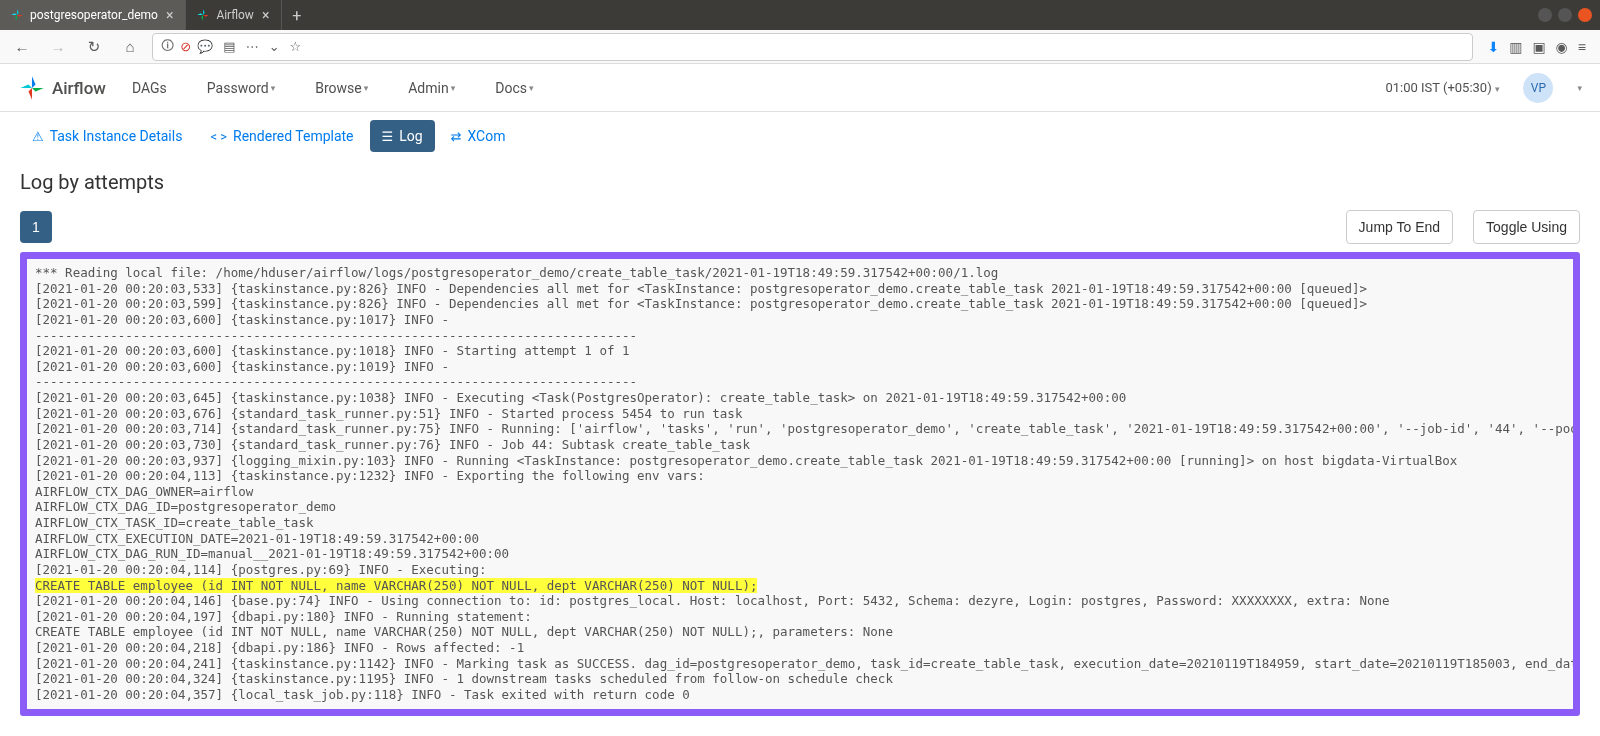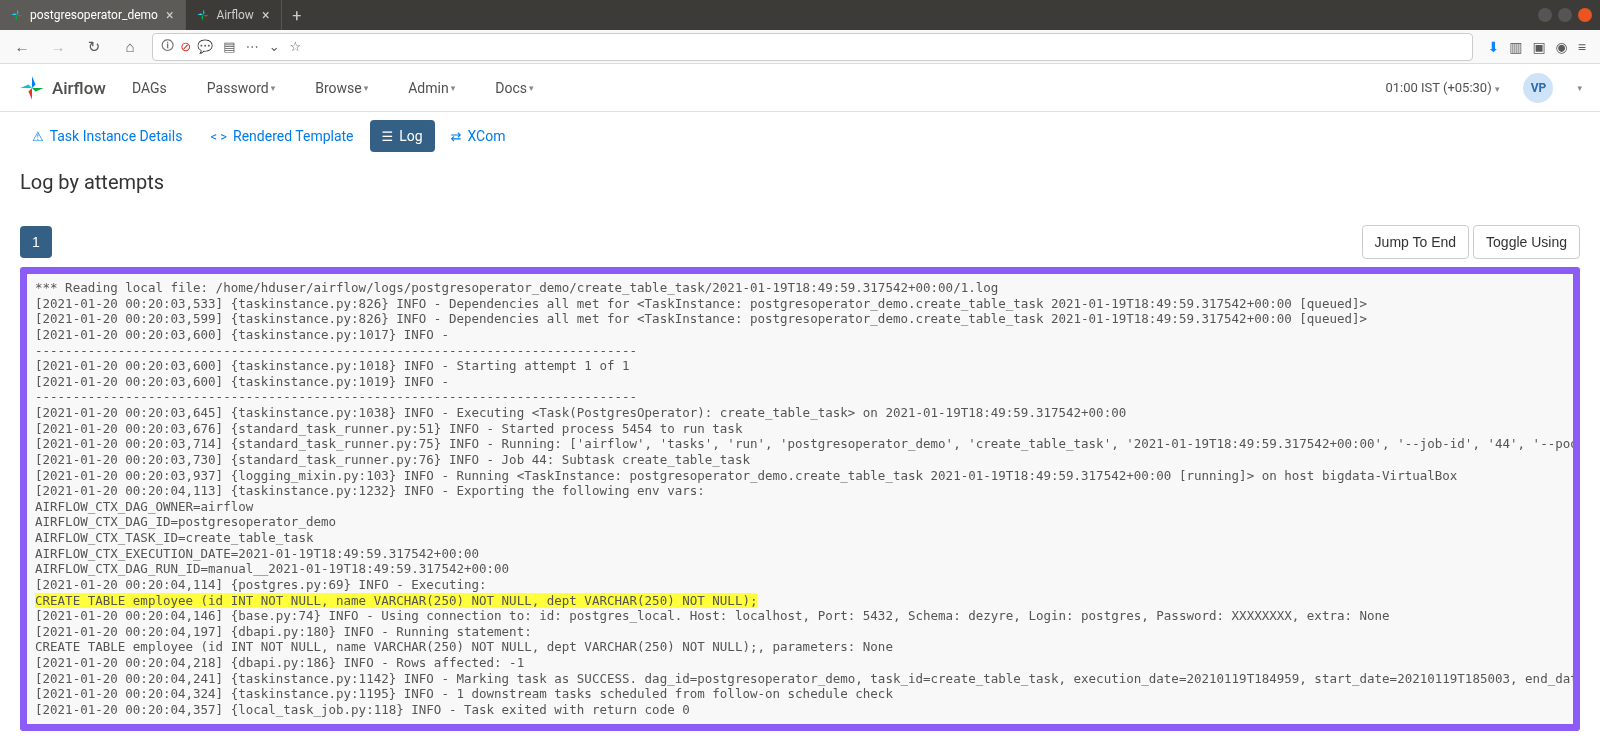--- a/index.html
+++ b/index.html
@@ -26,30 +26,30 @@
 .dl-icon{color:#0a84ff}
 .airflow-nav{height:48px;display:flex;align-items:center;padding:0 18px;gap:26px;border-bottom:1px solid #e0e0e0;background:#fff}
 .logo-wrap{display:flex;align-items:center;gap:6px}
 .pinwheel{width:28px;height:28px}
 .logo-text{font-size:17px;color:#51504f;font-weight:500}
 .nav-links{display:flex;gap:40px}
 .nav-link{color:#51504f;font-size:14px;display:flex;align-items:center;gap:2px}
 .caret{font-size:9px;color:#888}
 .nav-right{margin-left:auto;display:flex;align-items:center;gap:24px}
 .tz{color:#51504f;font-size:13px}
-.avatar{width:30px;height:30px;border-radius:50%;background:#cfe3f8;color:#2b6cb0;display:flex;align-items:center;justify-content:center;font-size:12px;font-weight:700}
+.avatar{width:30px;height:30px;border-radius:50%;background:#cfe3f8;color:#2b6cb0;display:flex;align-items:center;justify-content:center;font-size:12px;font-weight:400}
 .sub-nav{display:flex;align-items:center;gap:4px;padding:8px 20px}
 .sub-item{display:flex;align-items:center;gap:6px;padding:8px 12px;font-size:14px;color:#017cee;border-radius:4px;cursor:pointer}
 .sub-item.active{background:#346085;color:#fff}
 .sub-item .icon{font-size:13px}
 .main{padding:10px 20px 20px}
-.page-title{font-size:20px;color:#333;font-weight:400;margin-bottom:31px}
+.page-title{font-size:20px;color:#333;font-weight:400;margin-bottom:16px}
 .attempts-row{display:flex;align-items:center;margin-bottom:8px}
 .attempt-btn{width:32px;height:32px;background:#346085;color:#fff;border:none;border-radius:4px;font-size:14px}
-.log-actions{margin-left:auto;display:flex;gap:4px}
+.log-actions{margin-left:auto;display:flex;gap:20px}
 .log-btn{padding:8px 12px;background:#fff;border:1px solid #ccc;border-radius:4px;font-size:14px;color:#333;cursor:pointer}
 .log-box{border:7px solid #8b5cf6;border-radius:3px;background:#f8f8f8;padding:6px 8px;font-family:Menlo,Consolas,monospace;font-size:12.5px;line-height:1.25;color:#555;white-space:pre;overflow-x:auto}
 .hl{background:#ffff3c}
 .bottom-bar{height:4px;background:#e95420;position:relative;margin-top:8px}
 .icn{display:inline-block}
 </style>
 </head>
 <body>
 
 <div class="browser-chrome">

